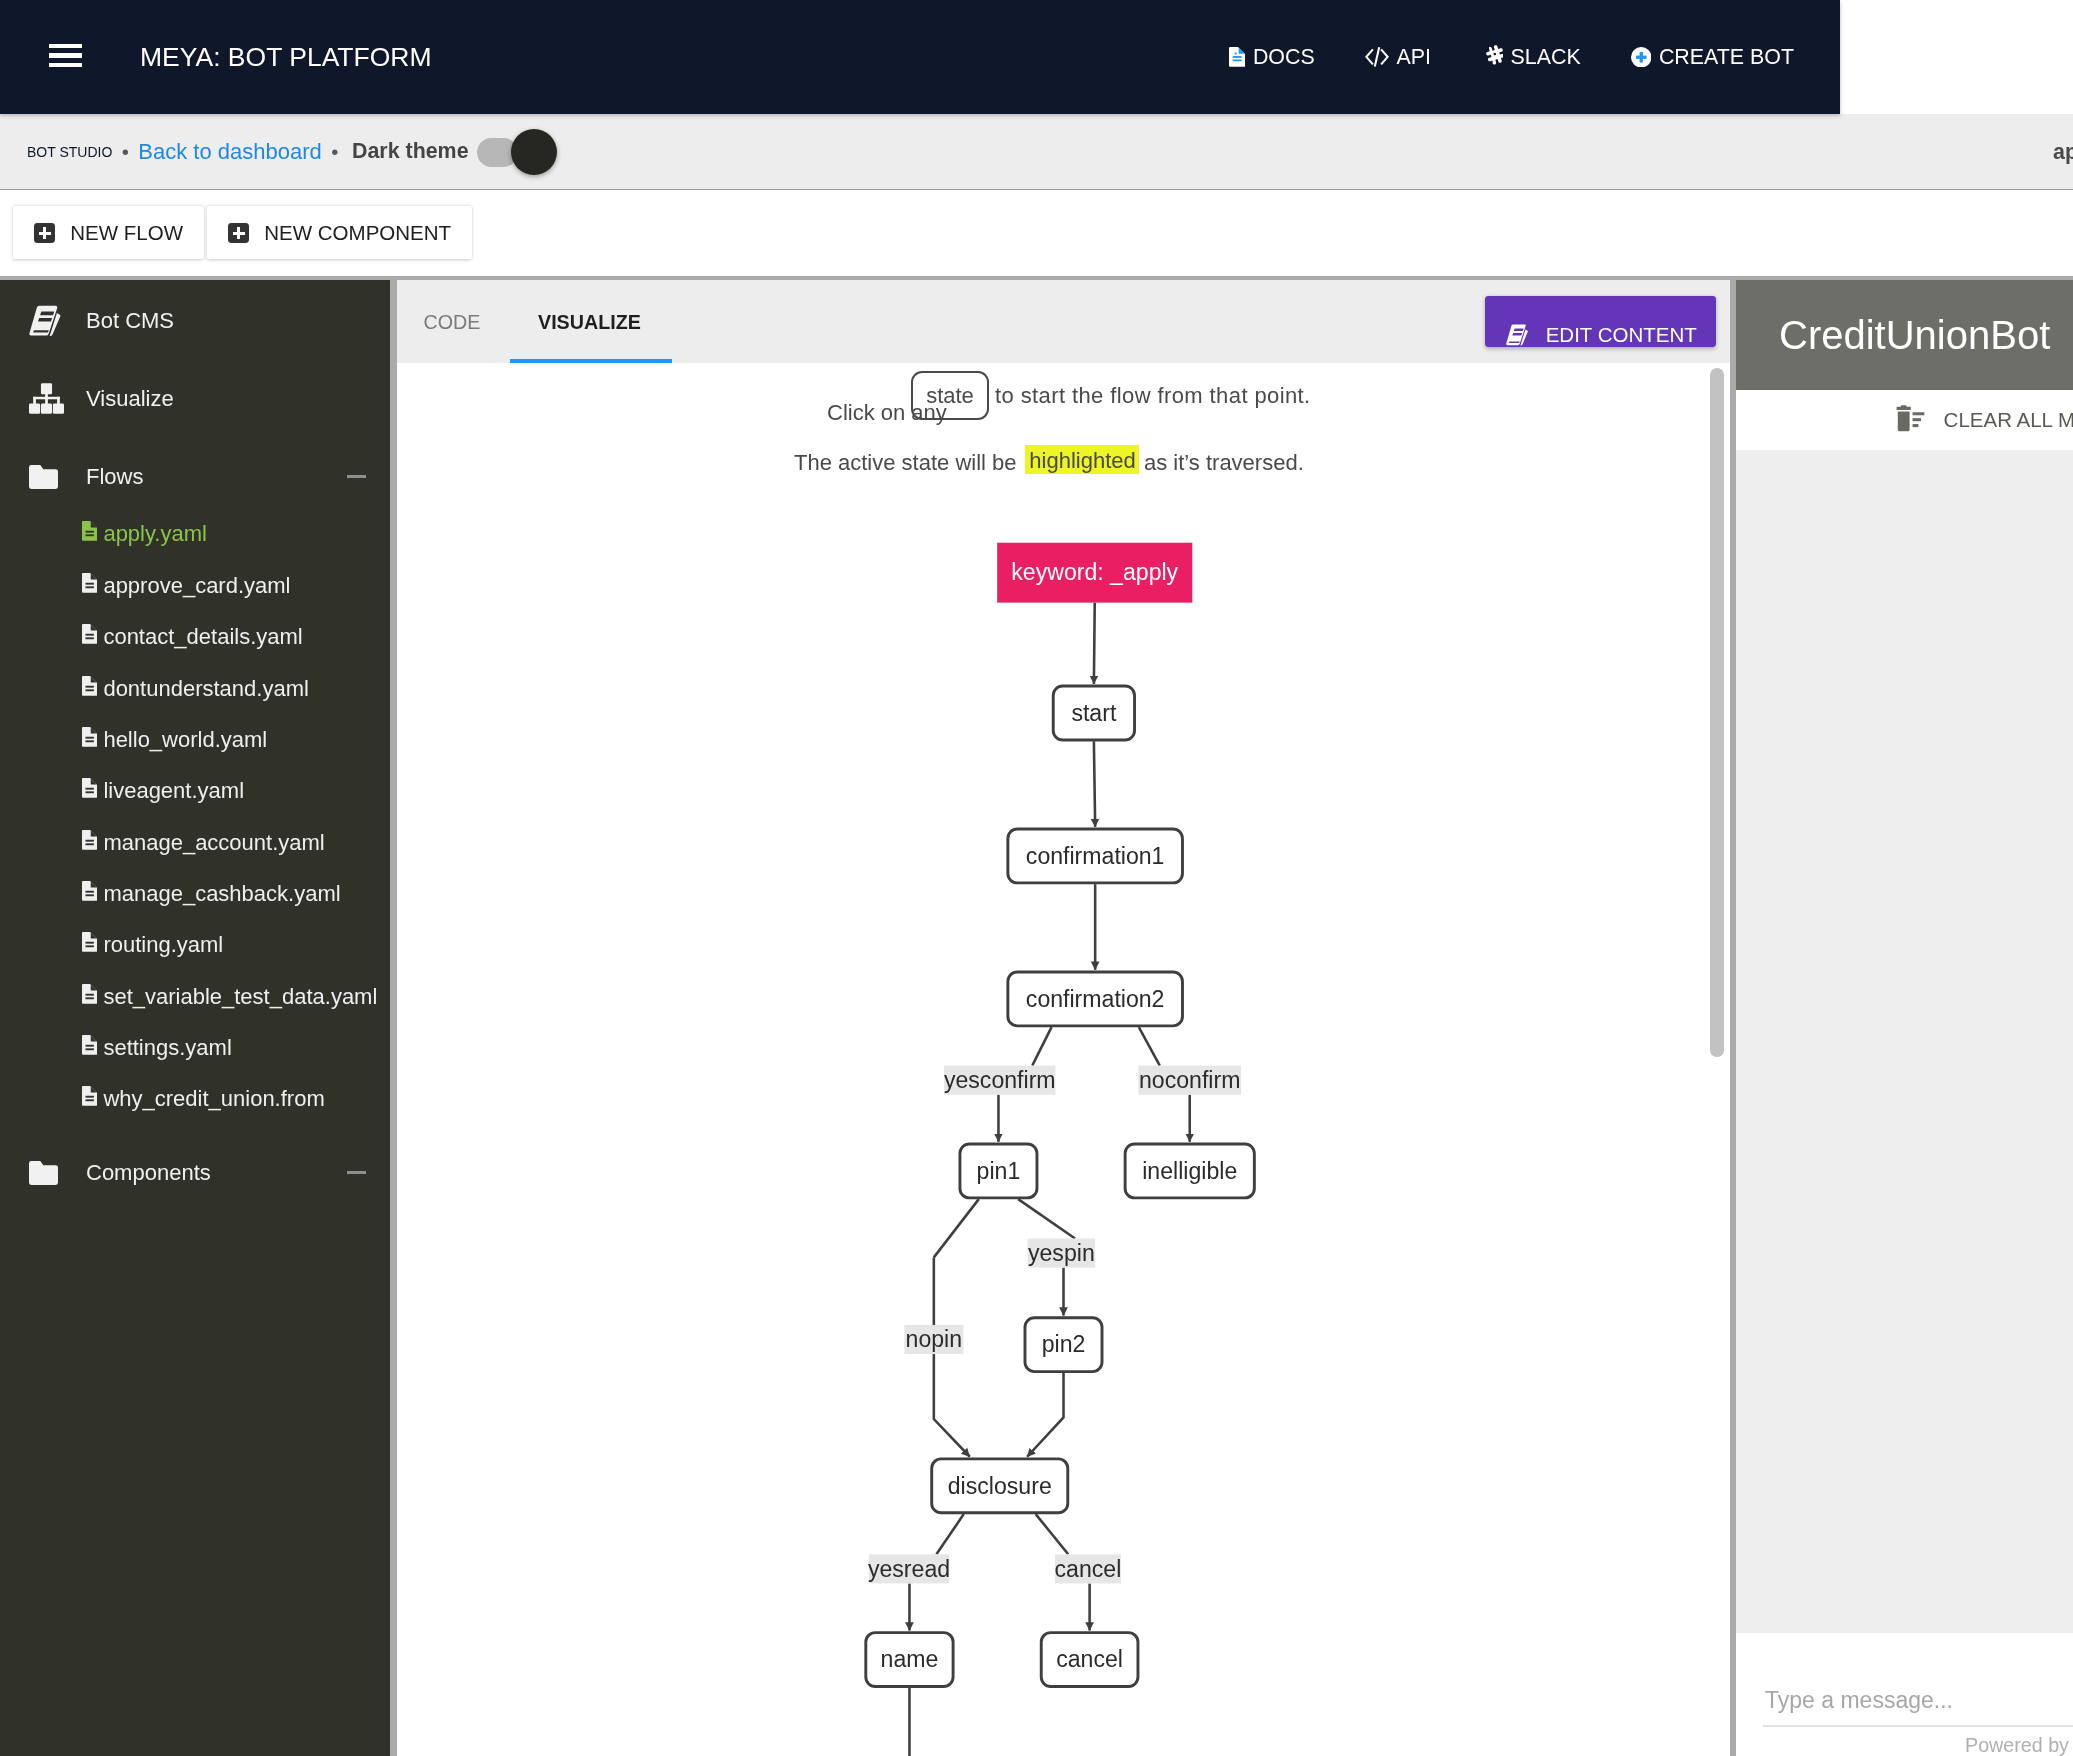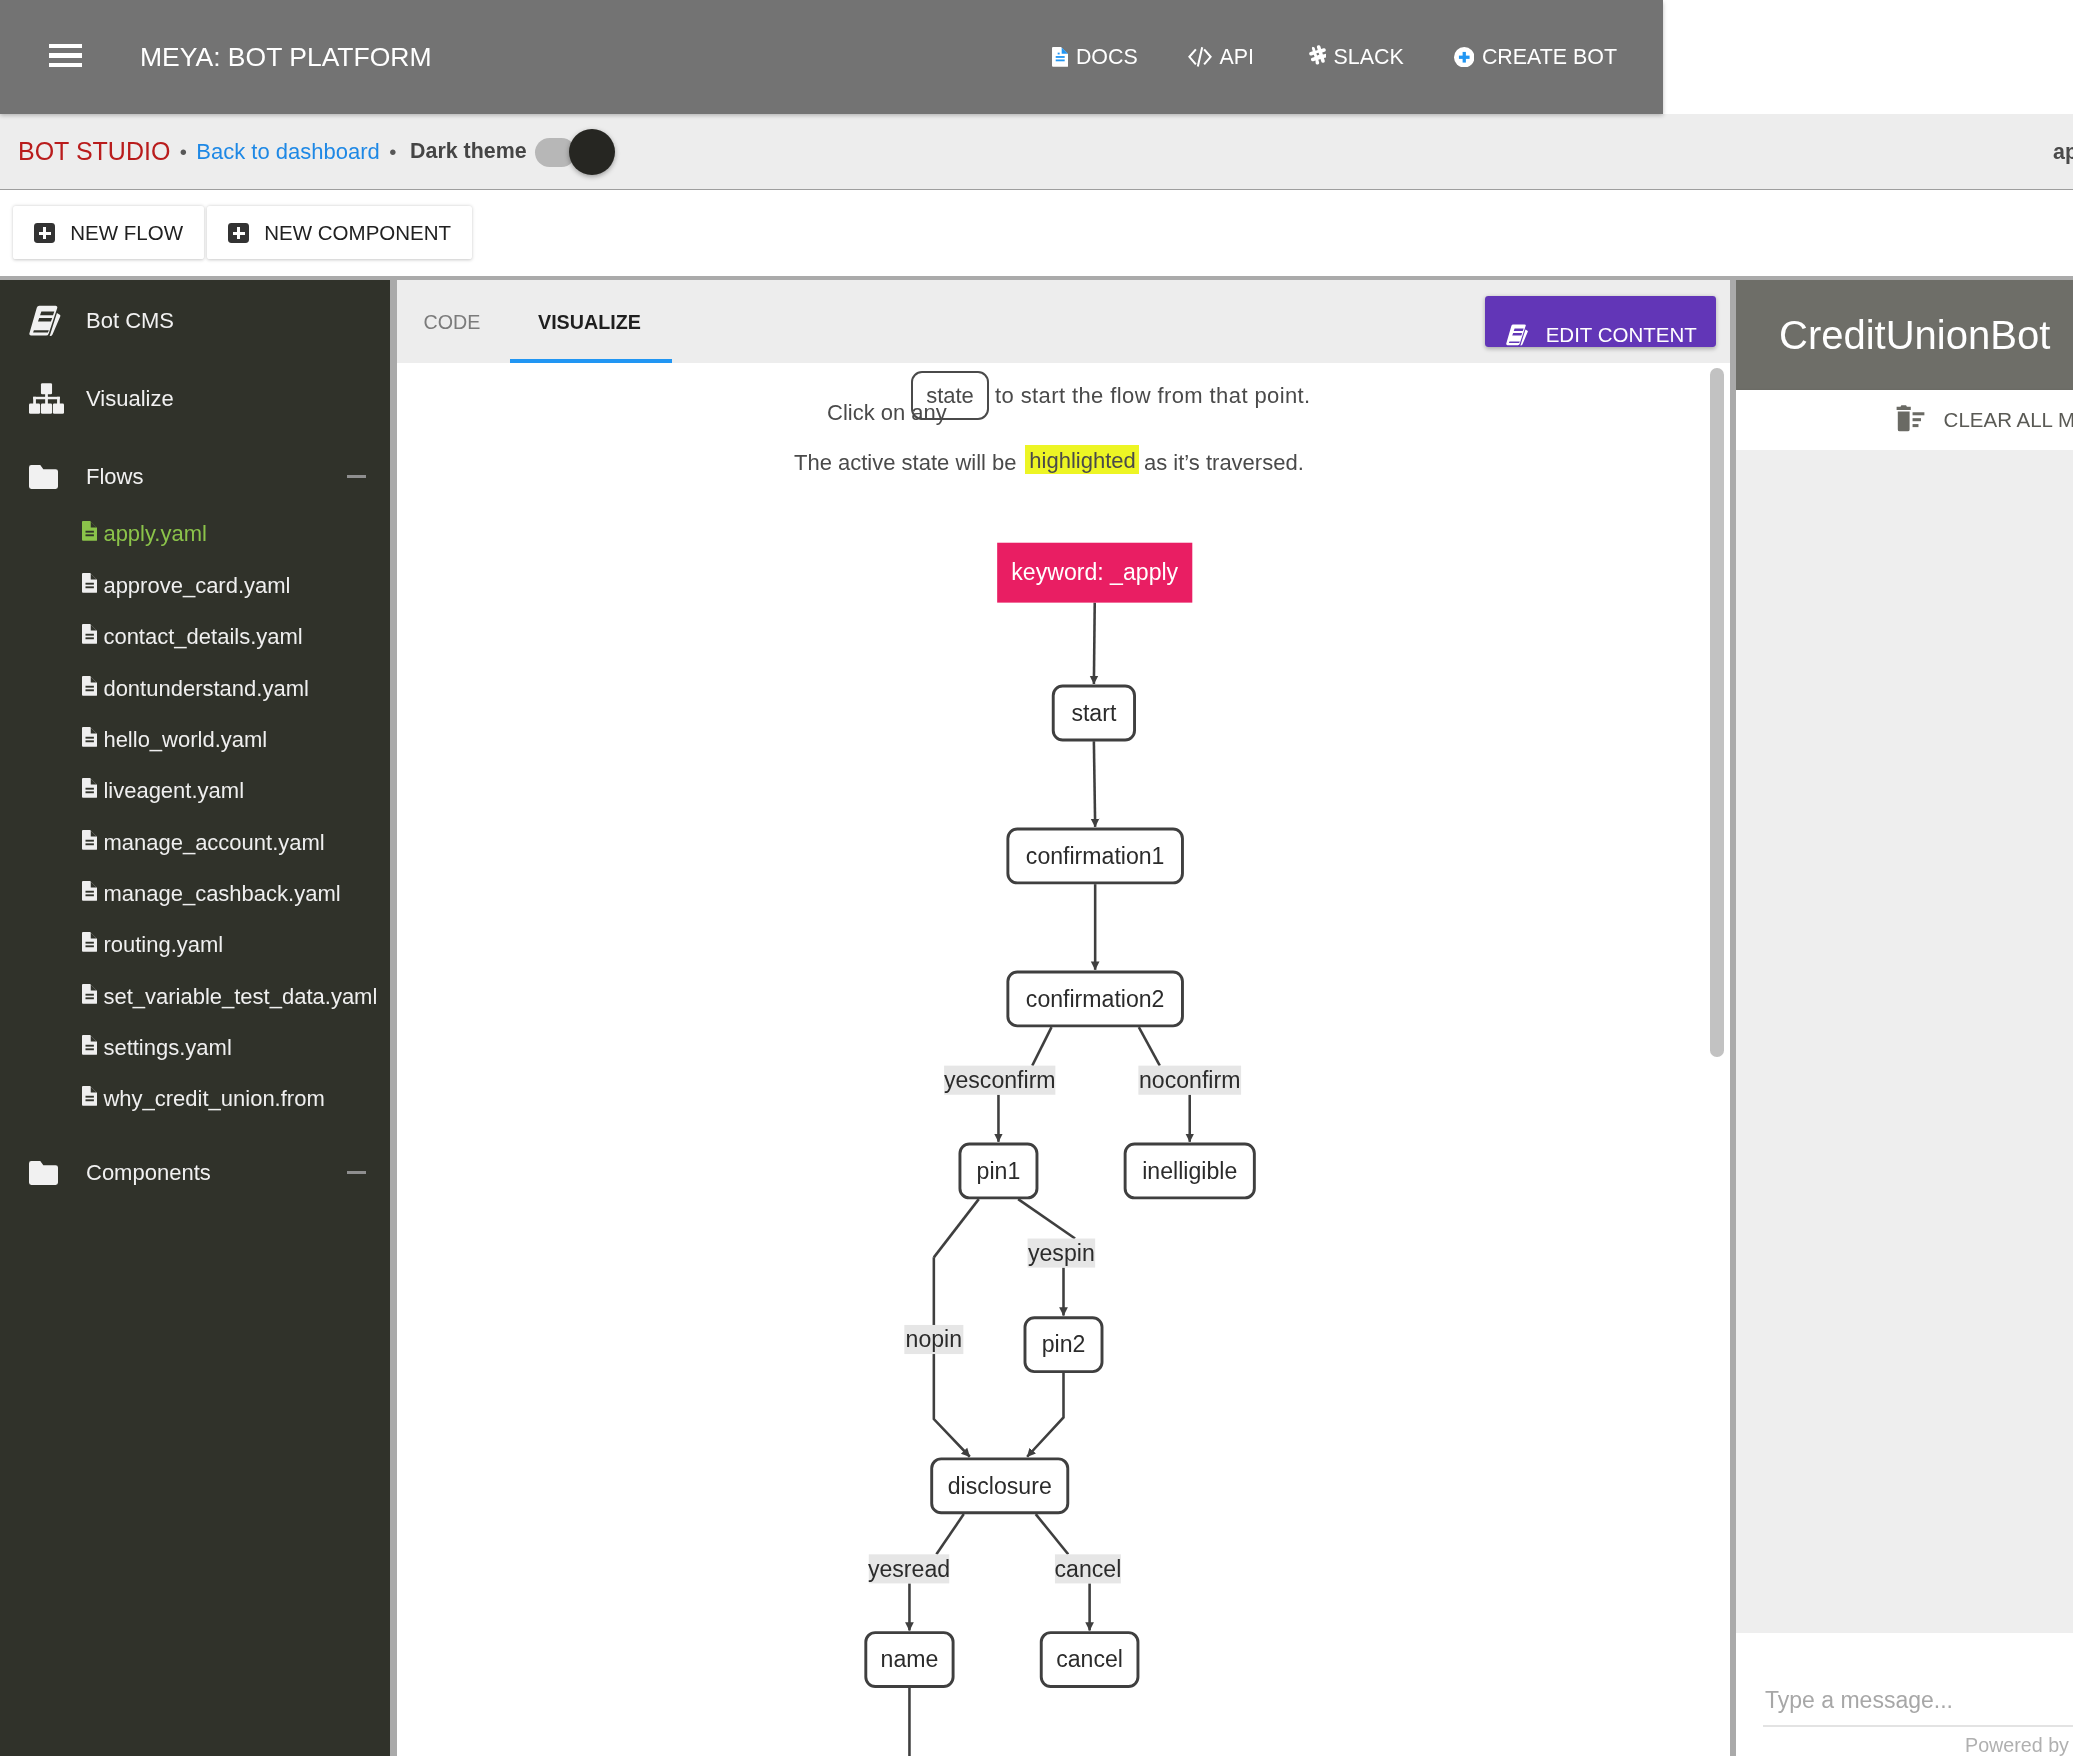--- a/index.html
+++ b/index.html
@@ -5,22 +5,22 @@
   * { box-sizing: border-box; }
   html, body { margin:0; padding:0; }
   body {
     width:2073px; height:1757px; overflow:hidden;
     font-family: "Liberation Sans", sans-serif;
     background:#ffffff;
     -webkit-font-smoothing: antialiased;
   }
   
   #topbar {
-    position:absolute; left:0; top:0; width:1663px; height:114px;
-    background:#737373; color:#fff;
+    position:absolute; left:0; top:0; width:1840px; height:114px;
+    background:#0f172a; color:#fff;
     box-shadow:0 1.7px 4.3px rgba(0,0,0,.26);
     z-index:20;
   }
   #hamburger { position:absolute; left:49px; top:44px; width:33px; height:23px; cursor:pointer; }
   #hamburger i { display:block; position:absolute; left:0; width:33px; height:4.3px; background:#fff; }
   #hamburger i:nth-child(1){ top:0; }
   #hamburger i:nth-child(2){ top:9.4px; }
   #hamburger i:nth-child(3){ top:19px; }
   #brand {
     position:absolute; left:140px; top:0; height:114px; line-height:114px;
@@ -29,21 +29,21 @@
   #topnav { position:absolute; right:46px; top:0; height:114px; display:flex; align-items:center; gap:50px; }
   .navitem { display:flex; align-items:center; gap:7.7px; font-size:21.4px; color:#fff; cursor:pointer; white-space:nowrap; }
   .navitem svg { display:block; }
 
   
   #subbar {
     position:absolute; left:0; top:114px; width:2073px; height:76px;
     background:#ededed; border-bottom:0.9px solid #9e9e9e;
     display:flex; align-items:center;
   }
-  #subbar .crumb { font-size:25px; color:#b91c1c; margin-left:18px; }
+  #subbar .crumb { font-size:14px; color:#0f172a; margin-left:27px; }
   #subbar .sep { font-size:20.5px; color:#575757; margin:0 9.4px; }
   #subbar .link { font-size:22px; color:#1e88e5; cursor:pointer; }
   #subbar .dtlabel { font-size:21.4px; color:#454545; font-weight:bold; margin-left:4.3px; }
   #toggle { position:relative; width:82px; height:46px; margin-left:9.4px; cursor:pointer; }
   #toggle .track { position:absolute; left:-0.9px; top:9.4px; width:41px; height:29px; border-radius:14.6px; background:#b7b7b7; }
   #toggle .knob { position:absolute; left:33px; top:0px; width:46px; height:46px; border-radius:50%; background:#262622;
                   box-shadow:0 1.7px 5.1px rgba(0,0,0,.35); }
   #subbar .rightfile { position:absolute; left:2053px; top:0; height:75px; line-height:77px; font-size:21.4px;
                        font-weight:bold; color:#4a4a4a; white-space:nowrap; }
 

